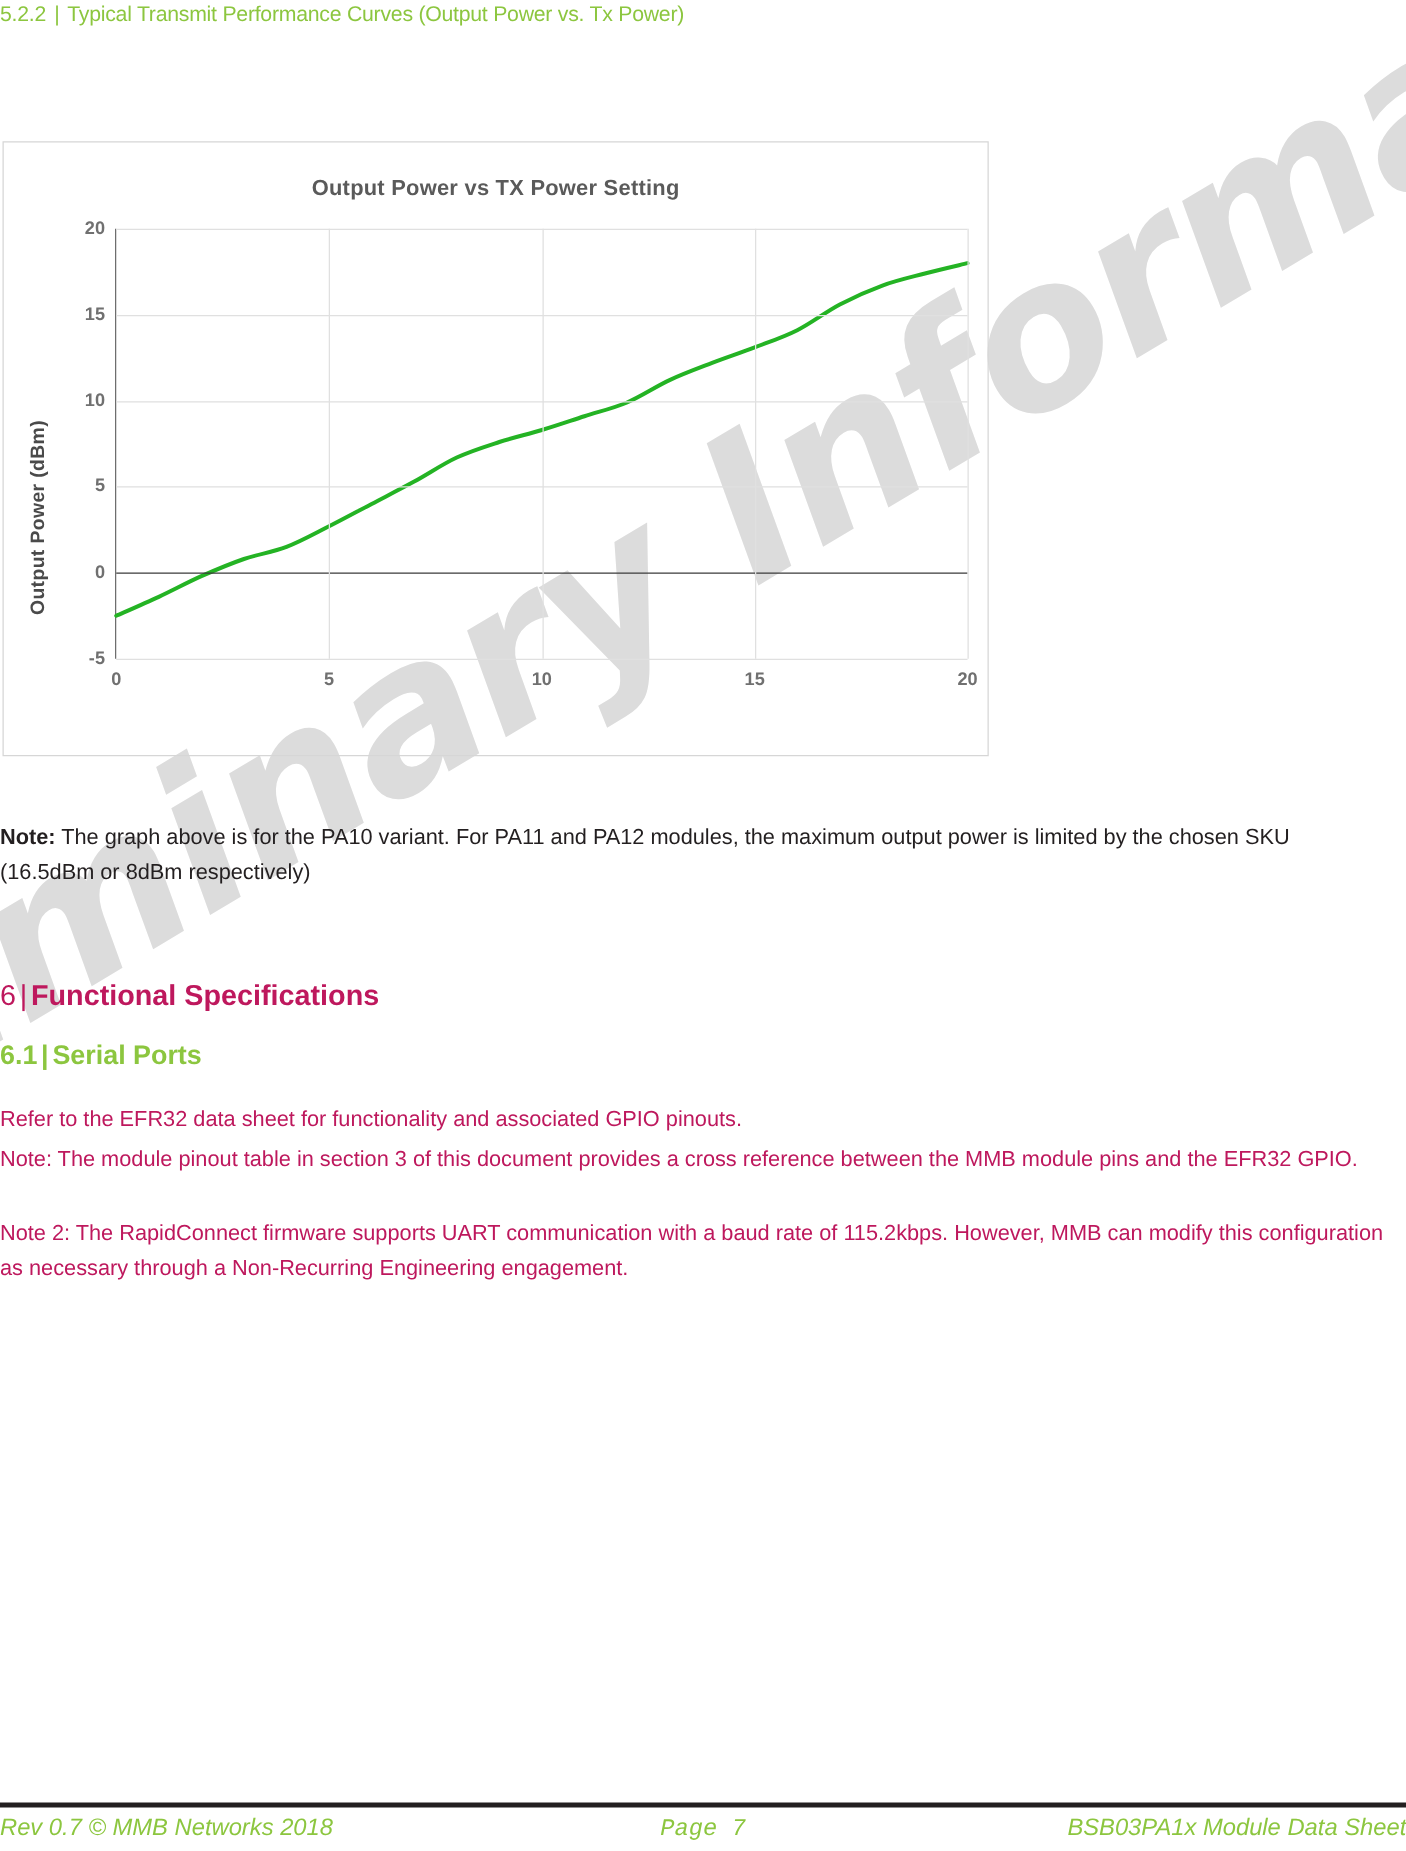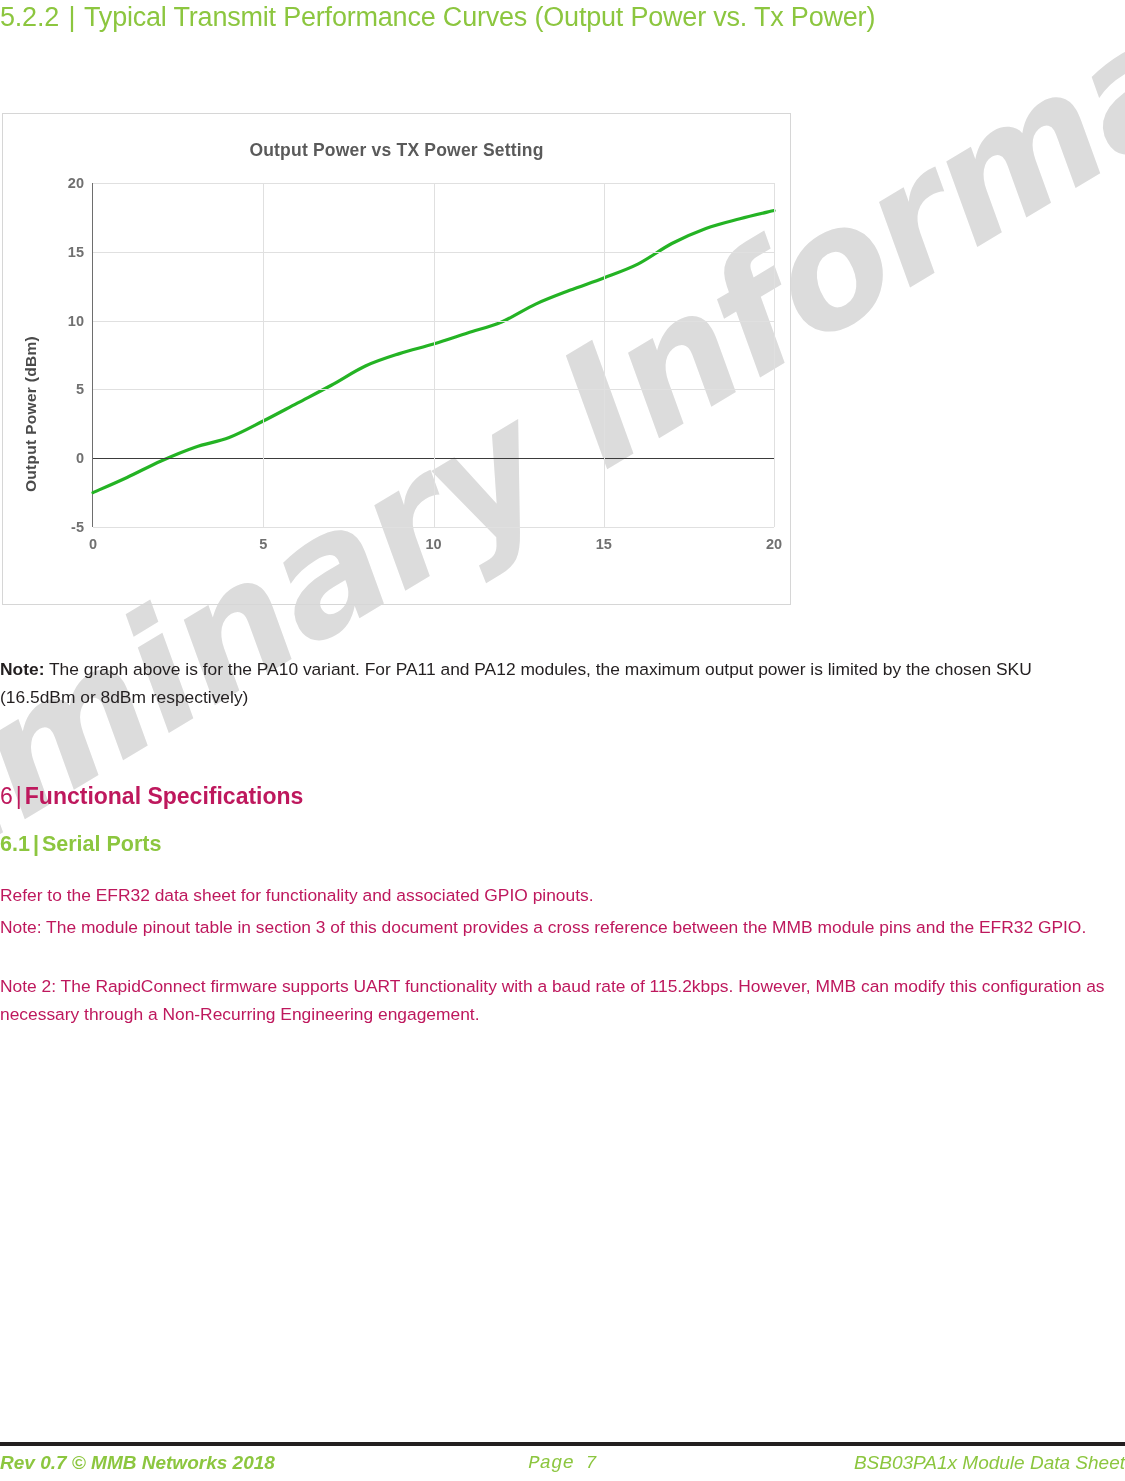--- a/index.html
+++ b/index.html
@@ -33,21 +33,21 @@
     z-index: 5;
     pointer-events: none;
     line-height: 1;
   }
 
   
   .doc-subhead {
     position: absolute;
     left: 0px;
     top: 2px;
-    font-size: 27px;
+    font-size: 17px;
     color: #8cc63f;
     font-weight: normal;
     white-space: nowrap;
     letter-spacing: -0.2px;
     z-index: 10;
   }
   .doc-subhead .bar {
     color: #8cc63f;
     padding: 0 2px;
   }
@@ -240,21 +240,21 @@
     height: 29px;
     z-index: 10;
   }
   .footer span {
     position: absolute;
     font-size: 19px;
     font-style: italic;
     color: #8cc63f;
     white-space: nowrap;
   }
-  .footer .f-left { left: 0px; top: 0; font-weight: bold; }
+  .footer .f-left { left: 0px; top: 0; }
   .footer .f-center { left: 50%; transform: translateX(-50%); top: 0; font-family: Liberation Mono, monospace; }
   .footer .f-right { right: 0px; top: 0; }
 </style>
 </head>
 <body>
 
 <div class="watermark">Preliminary Information</div>
 
 <div class="doc-subhead">
   <span>5.2.2</span>
@@ -303,20 +303,20 @@
 <div class="h1-green">
   <span class="num">6</span><span class="bar">|</span><span class="txt">Functional Specifications</span>
 </div>
 
 <div class="h2-green">
   <span>6.1</span><span class="bar">|</span><span>Serial Ports</span>
 </div>
 
 <div class="para p1">Refer to the EFR32 data sheet for functionality and associated GPIO pinouts.</div>
 <div class="para p2">Note:  The module pinout table in section 3 of this document provides a cross reference between the MMB module pins and the EFR32 GPIO.</div>
-<div class="para p3">Note 2: The RapidConnect firmware supports UART functionality with a baud rate of 115.2kbps. However, MMB can modify this configuration as necessary through a Non-Recurring Engineering engagement.</div>
+<div class="para p3">Note 2: The RapidConnect firmware supports UART communication with a baud rate of 115.2kbps. However, MMB can modify this configuration as necessary through a Non-Recurring Engineering engagement.</div>
 
 <div class="footer-rule"></div>
 <div class="footer">
   <span class="f-left">Rev 0.7 © MMB Networks 2018</span>
   <span class="f-center">Page 7</span>
   <span class="f-right">BSB03PA1x Module Data Sheet</span>
 </div>
 
 </body></html>

